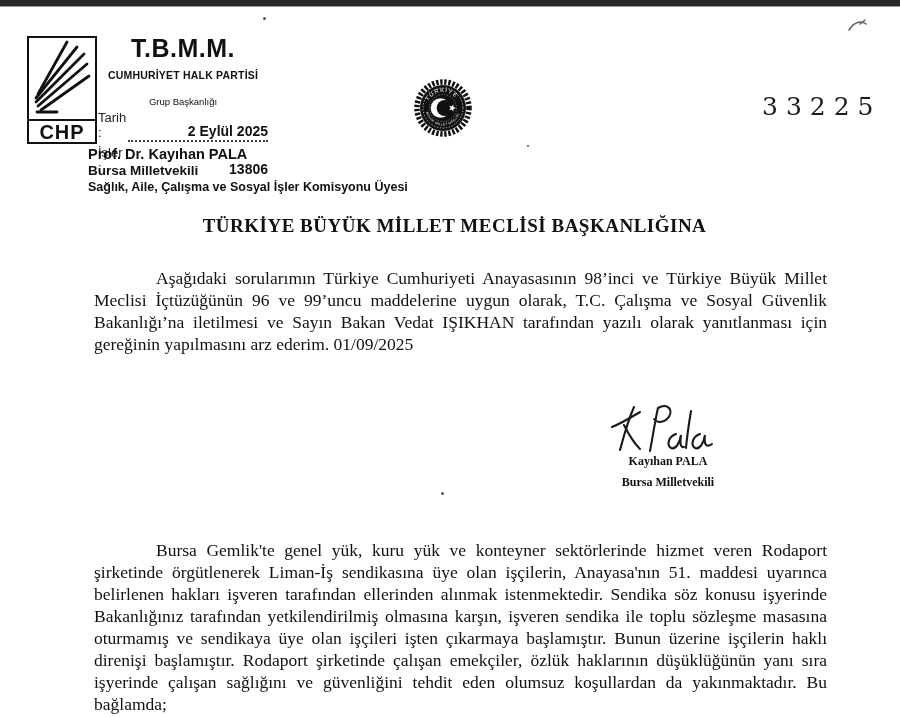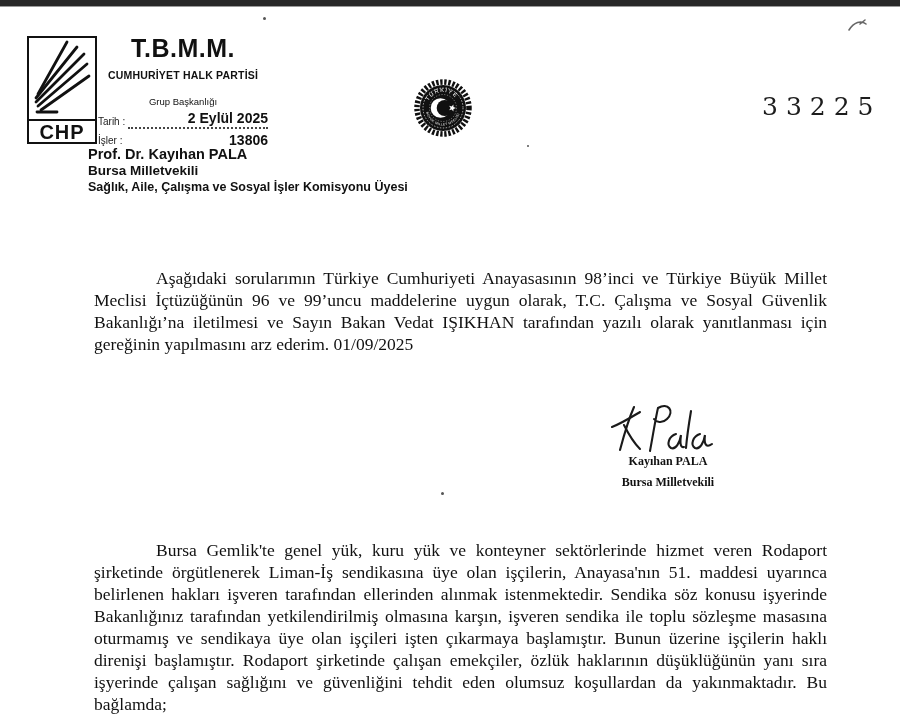--- a/index.html
+++ b/index.html
@@ -37,21 +37,21 @@
   
   .lh-text {
     position: absolute; left: 98px; top: 37px; width: 170px;
     font-family: "Liberation Sans", sans-serif;
     text-align: center;
   }
   .lh-org  { font-size: 25px; font-weight: bold; letter-spacing: 0.5px; line-height: 22px; }
   .lh-party{ font-size: 10.5px; font-weight: 600; margin-top: 10px; letter-spacing: 0.2px; }
   .lh-office{ font-size: 9.5px; margin-top: 15px; }
   .lh-row  { display: flex; align-items: flex-end; margin-top: 3px; text-align: left; }
-  .lh-row .lbl { font-size: 10px; color: #222; width: 30px; flex: 0 0 auto; padding-bottom: 2px; }
+  .lh-row .lbl { font-size: 13px; color: #222; width: 30px; flex: 0 0 auto; padding-bottom: 2px; }
   .lh-row .val { font-size: 14px; font-weight: bold; flex: 1 1 auto; text-align: right; }
   .lh-row .val.dotted { border-bottom: 2px dotted #444; padding-bottom: 1px; }
   
   .stamp {
     position: absolute; left: 762px; top: 92px;
     font-family: "DejaVu Serif", serif;
     font-size: 25px; letter-spacing: 8px; color: #1d1d1d;
   }
   
   .seal { position: absolute; left: 414px; top: 79px; }
@@ -157,20 +157,21 @@
       <polygon transform="translate(38.2,29)" points="3.8,0 1.29,0.94 1.17,3.61 -0.49,1.52 -3.07,2.23 -1.6,0 -3.07,-2.23 -0.49,-1.52 1.17,-3.61 1.29,-0.94" fill="#ffffff"></polygon>
     </svg>
   </div>
 
   <div class="author">
     <div class="a-name">Prof. Dr. Kayıhan PALA</div>
     <div class="a-title">Bursa Milletvekili</div>
     <div class="a-comm">Sağlık, Aile, Çalışma ve Sosyal İşler Komisyonu Üyesi</div>
   </div>
 
+  <div class="heading">TÜRKİYE BÜYÜK MİLLET MECLİSİ BAŞKANLIĞINA</div>
 
   <p class="para para1">Aşağıdaki sorularımın Türkiye Cumhuriyeti Anayasasının 98’inci ve Türkiye Büyük Millet Meclisi İçtüzüğünün 96 ve 99’uncu maddelerine uygun olarak, T.C. Çalışma ve Sosyal Güvenlik Bakanlığı’na iletilmesi ve Sayın Bakan Vedat IŞIKHAN tarafından yazılı olarak yanıtlanması için gereğinin yapılmasını arz ederim. 01/09/2025</p>
 
   <div class="sig-scribble">
     <svg width="110" height="50" viewBox="0 0 110 50">
       <g stroke="#1a1a1a" stroke-width="2.1" fill="none" stroke-linecap="round">
         <path d="M12,46 C16,31 22,12 26,3"></path>
         <path d="M4,23 C14,19 22,14 32,8"></path>
         <path d="M16,21 C20,29 26,39 32,45"></path>
         <path d="M42,47 C45,31 48,12 50,4 C60,-2 67,7 59,15 C54,20 48,18 46,15"></path>

